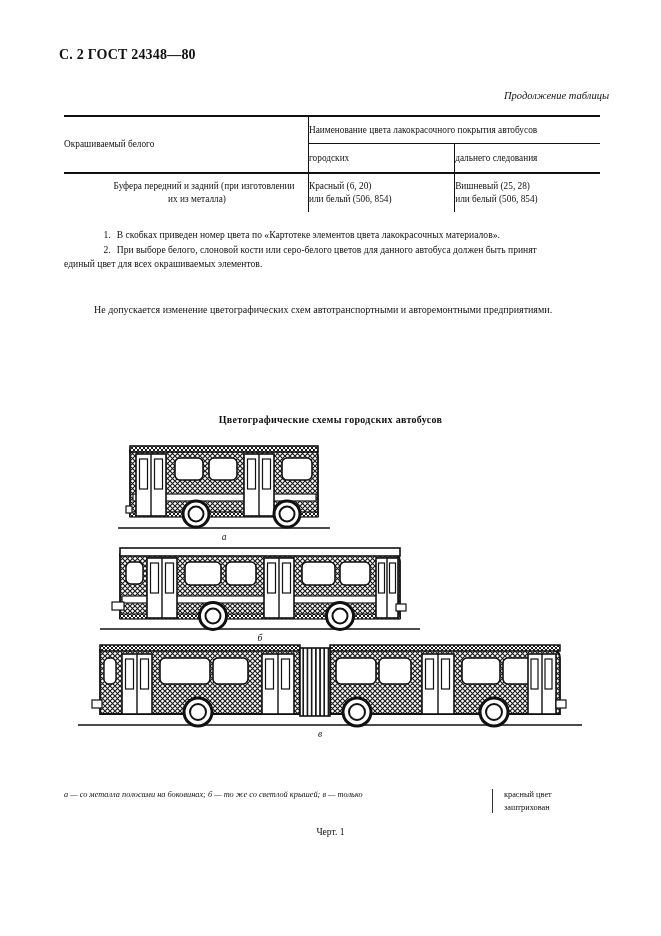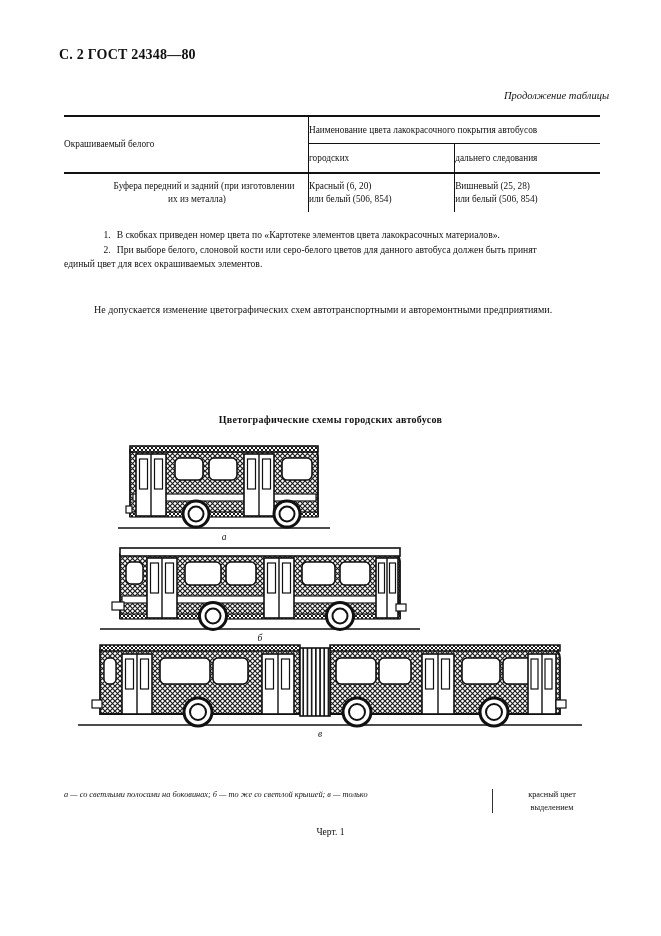--- a/index.html
+++ b/index.html
@@ -166,21 +166,21 @@
     right: 0px;
     top: 0px;
     width: 108px;
     font-style: normal;
     font-size: 8.3px;
     line-height: 1.6;
     text-align: left;
     padding-left: 12px;
     box-sizing: border-box;
   }
-  .cap-legend .lg {display:block;text-align:center;}
+  .cap-legend .lg {display:block;}
   .legend-brace {
     position: absolute;
     left: 0;
     top: 1px;
     width: 1px;
     height: 24px;
     border-left: 1px solid #333;
   }
 
   .chert {
@@ -409,24 +409,24 @@
 
         <rect x="92" y="264" width="10" height="8" fill="#ffffff" stroke="#111" stroke-width="1.2"></rect>
         <rect x="556" y="264" width="10" height="8" fill="#ffffff" stroke="#111" stroke-width="1.2"></rect>
       </g>
       <text x="320" y="301" text-anchor="middle" font-size="9.5" font-family="Liberation Serif, serif" font-style="italic" fill="#111">в</text>
     </svg>
   </div>
 
   <div class="fig-caption">
     <span class="cap-main">
-      <span class="cap-line1">а — со светлыми полосами на боковинах; б — то же со светлой крышей; в — только</span>
+      <span class="cap-line1">а — со металла полосами на боковинах; б — то же со светлой крышей; в — только</span>
     </span>
     <span class="cap-legend">
       <span class="legend-brace"></span>
       <span class="lg">красный цвет</span>
-      <span class="lg">выделением</span>
+      <span class="lg">заштрихован</span>
     </span>
   </div>
 
   <div class="chert">Черт. 1</div>
 
 </div>
 
 </body></html>

